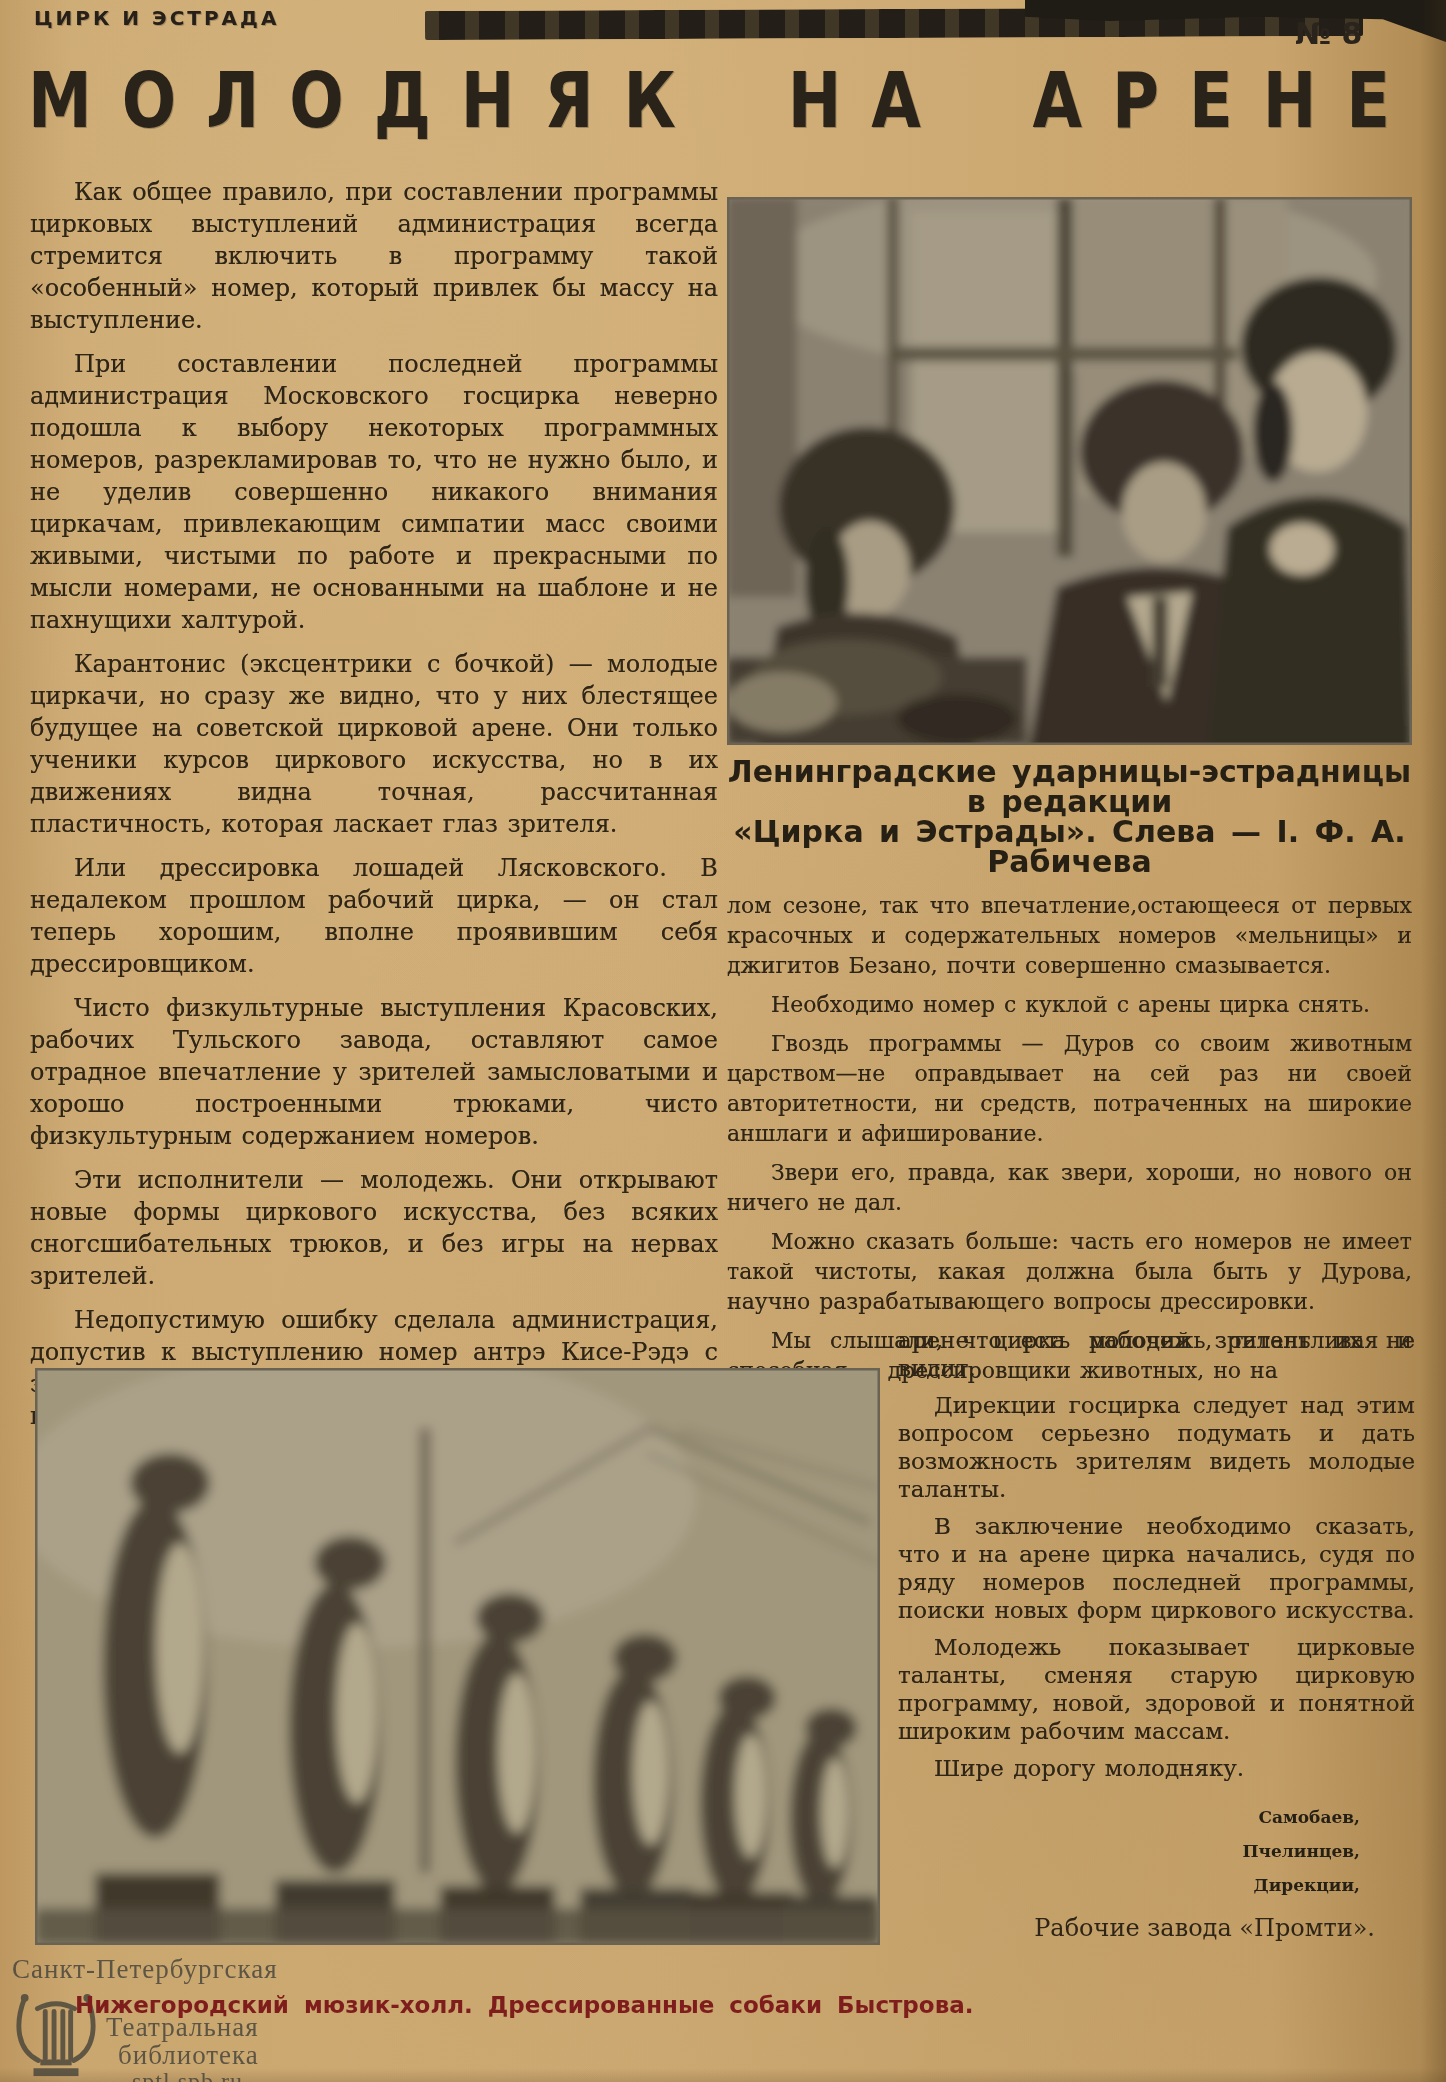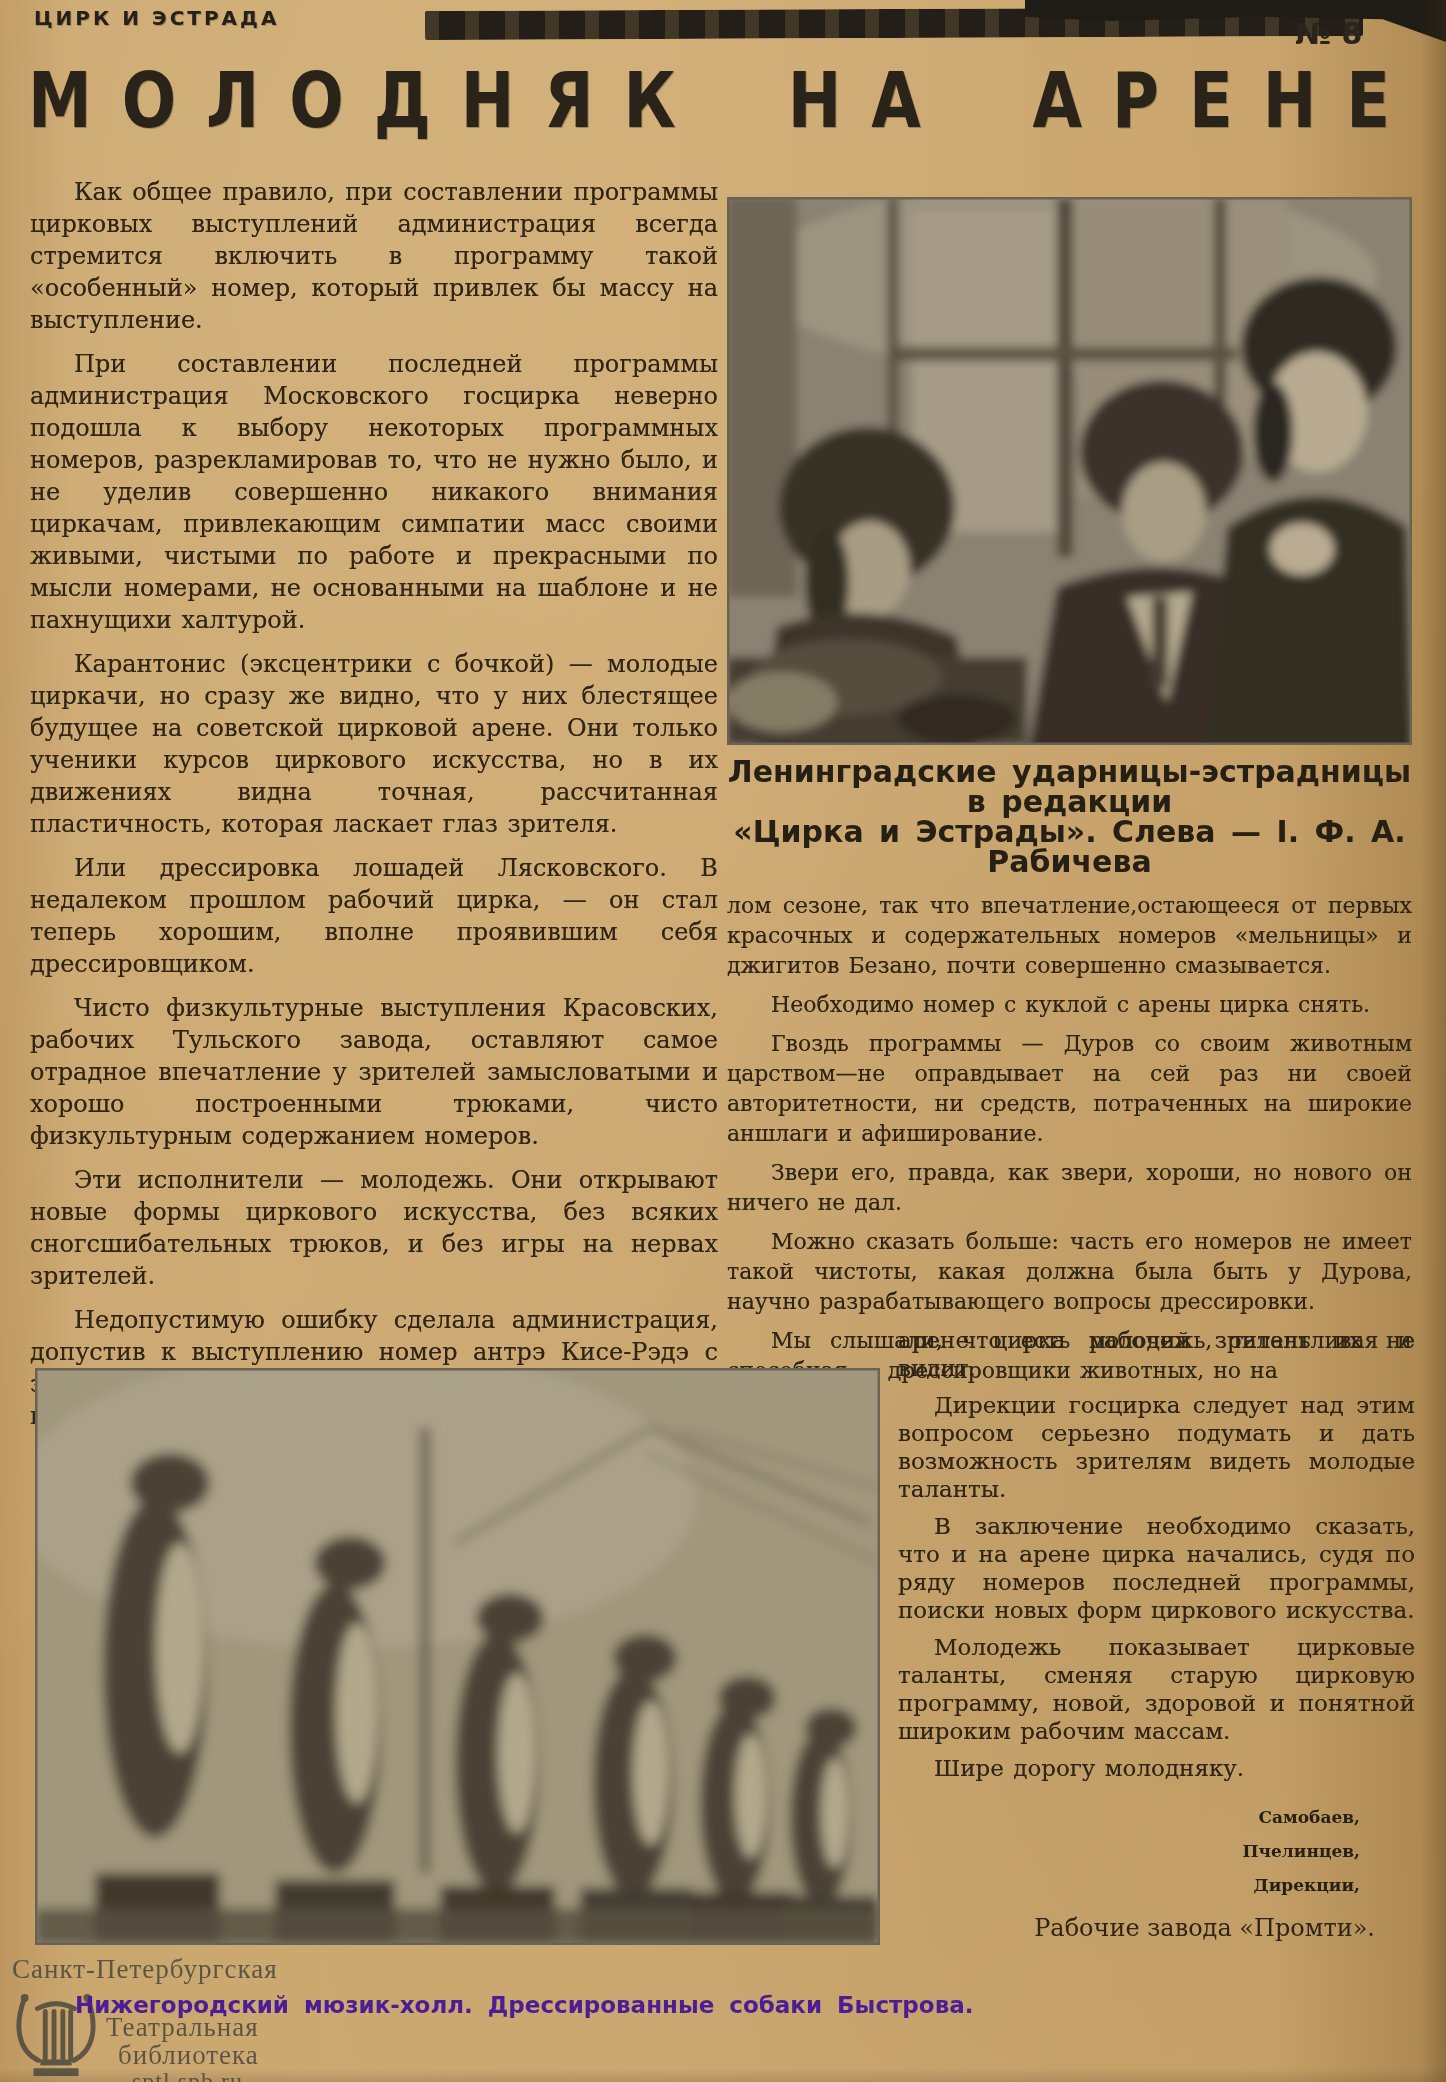--- a/index.html
+++ b/index.html
@@ -67,21 +67,21 @@
   .rc-low{position:absolute;left:898px;top:1318px;width:517px;}
   .rc-low .bp{font-size:23px;line-height:28px;margin-bottom:9px;text-indent:36px;}
   .rc-low .cont{text-indent:0;}
   .sigs{margin-top:18px;text-align:right;padding-right:55px;}
   .sig{font-family:"DejaVu Serif",serif;font-weight:700;font-size:17px;line-height:34px;color:#261f14;}
   .byline{margin-top:12px;text-align:right;padding-right:40px;font-size:24px;}
   
   .photo-dog{position:absolute;left:35px;top:1368px;width:845px;height:577px;display:block;}
   .dog-caption{
     position:absolute;left:75px;top:1992px;white-space:nowrap;
-    font-family:"DejaVu Sans",sans-serif;font-weight:700;font-size:23px;color:#4c1d95;
+    font-family:"DejaVu Sans",sans-serif;font-weight:700;font-size:23px;color:#7f1d1d;
     word-spacing:7px;z-index:3;
   }
   
   .wm{position:absolute;font-family:"Liberation Serif",serif;color:var(--watermark,#45433a);
       opacity:.82;z-index:2;letter-spacing:1px;}
   .wm1{left:12px;top:1954px;font-size:27px;}
   .wm2{left:106px;top:2012px;font-size:27px;}
   .wm3{left:118px;top:2040px;font-size:27px;}
   .wm4{left:132px;top:2068px;font-size:24px;}
   .lyre{position:absolute;left:10px;top:1992px;width:92px;height:88px;opacity:.8;z-index:2;}

